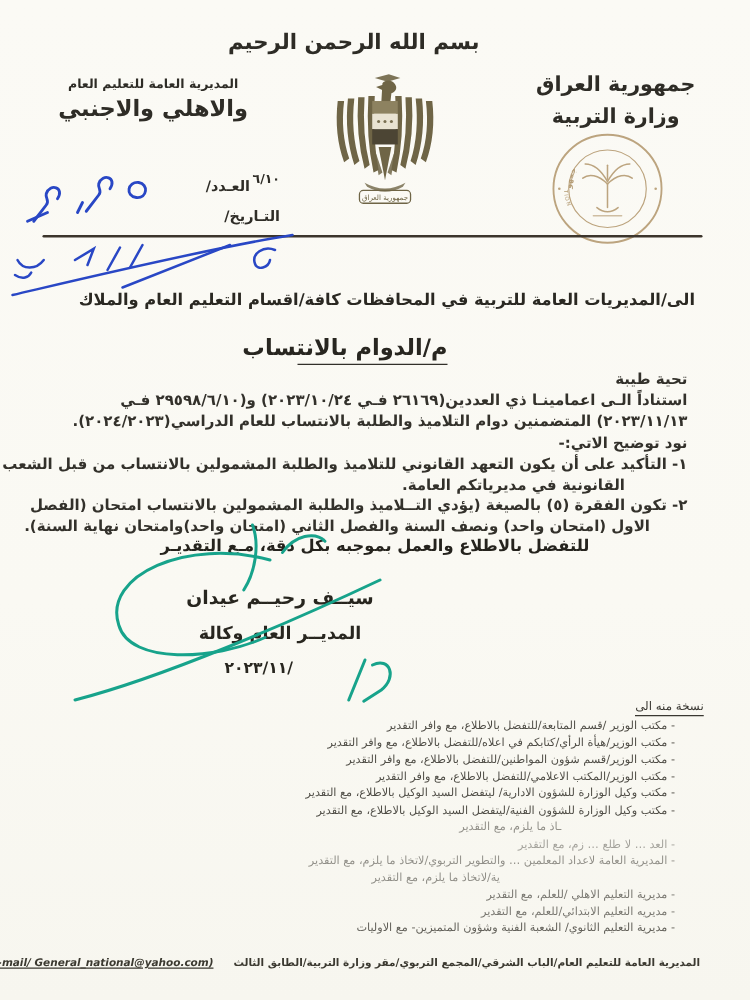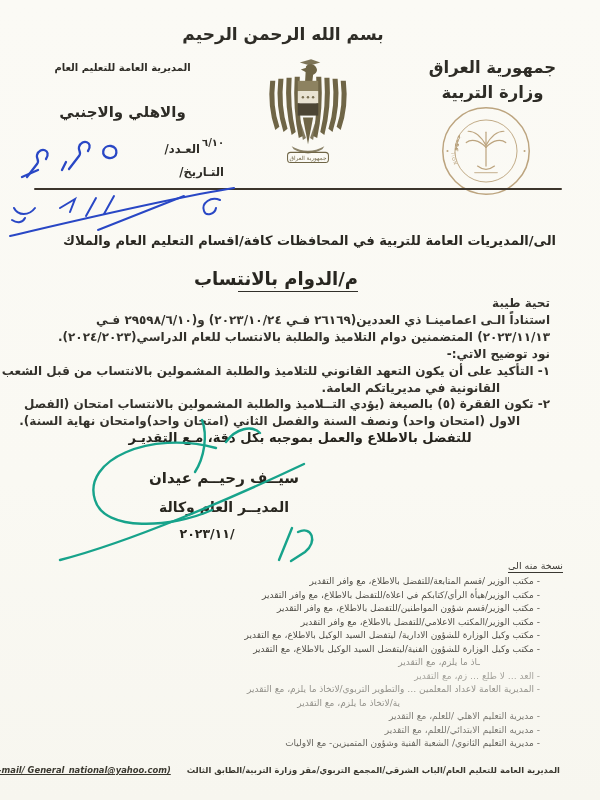--- a/index.html
+++ b/index.html
@@ -10,21 +10,21 @@
   }
   .abs{position:absolute;}
   .nw{white-space:nowrap;}
   
   .bismillah{top:24px;left:168px;width:230px;text-align:center;font-size:17px;font-weight:bold;color:#2e2c26;}
   .hdr-right{top:56px;left:425px;width:135px;text-align:center;font-weight:bold;color:#2e2c26;}
   .hdr-right .l1{font-size:16.5px;line-height:24px;}
   .hdr-right .l2{font-size:16.5px;line-height:26px;}
   .hdr-left{top:58px;left:35px;width:175px;text-align:center;font-weight:bold;color:#2e2c26;}
   .hdr-left .l1{font-size:10px;line-height:19px;}
-  .hdr-left .l2{font-size:15px;line-height:21px;margin-top:25px;}
+  .hdr-left .l2{font-size:18px;line-height:21px;}
   .hdr-left .l3{font-size:12px;margin-top:13px;}
   .numdate{top:138px;left:112px;width:112px;text-align:right;font-size:11.5px;font-weight:bold;color:#2f2d27;line-height:23px;}
   .numdate .sup{display:inline-block;font-size:10px;transform:translateY(-7px);margin-left:2px;}
   .numdate .date-line{margin-left:24px;}
   .rule{top:188px;left:34px;width:528px;height:2.4px;background:#3c352c;border-radius:2px;}
   
   .to-line{top:233px;left:40px;right:44px;text-align:right;font-size:13px;font-weight:bold;color:#2a2822;}
   .subject{top:268px;left:238px;width:120px;text-align:left;font-size:18px;font-weight:bold;color:#282620;
            border-bottom:1.6px solid #32302a;padding-bottom:2px;}
   .body-block{top:295px;left:36px;right:50px;text-align:right;font-size:12px;font-weight:bold;color:#33312b;line-height:16.9px;}
@@ -41,21 +41,21 @@
   .copies-hdr{top:560px;left:300px;right:37px;text-align:right;font-size:9.5px;font-weight:normal;
               color:#3a3832;}
   .copies-hdr span{border-bottom:1px solid #3a3832;padding-bottom:1px;}
   .copies{top:575px;left:30px;right:60px;text-align:right;font-size:9px;color:#3d3b34;line-height:13.5px;}
   .copies div{white-space:nowrap;}
   .op90{opacity:.9;}
   .fade1{opacity:.55;filter:blur(.3px);}
   .fade2{opacity:.45;filter:blur(.4px);}
   .dim{opacity:.68;}
   .op80{opacity:.8;}
-  .cind1{margin-right:60px;}
+  .cind1{margin-right:91px;}
   .cind2{margin-right:140px;}
   
   .footer{top:765px;left:20px;right:40px;text-align:right;font-size:8.4px;font-weight:bold;color:#3b3930;white-space:nowrap;}
   .footer .email{text-decoration:underline;margin:0 13px;unicode-bidi:embed;font-style:italic;}
   svg{display:block;}
   .ink{pointer-events:none;}
 </style>
 </head>
 <body>
 

